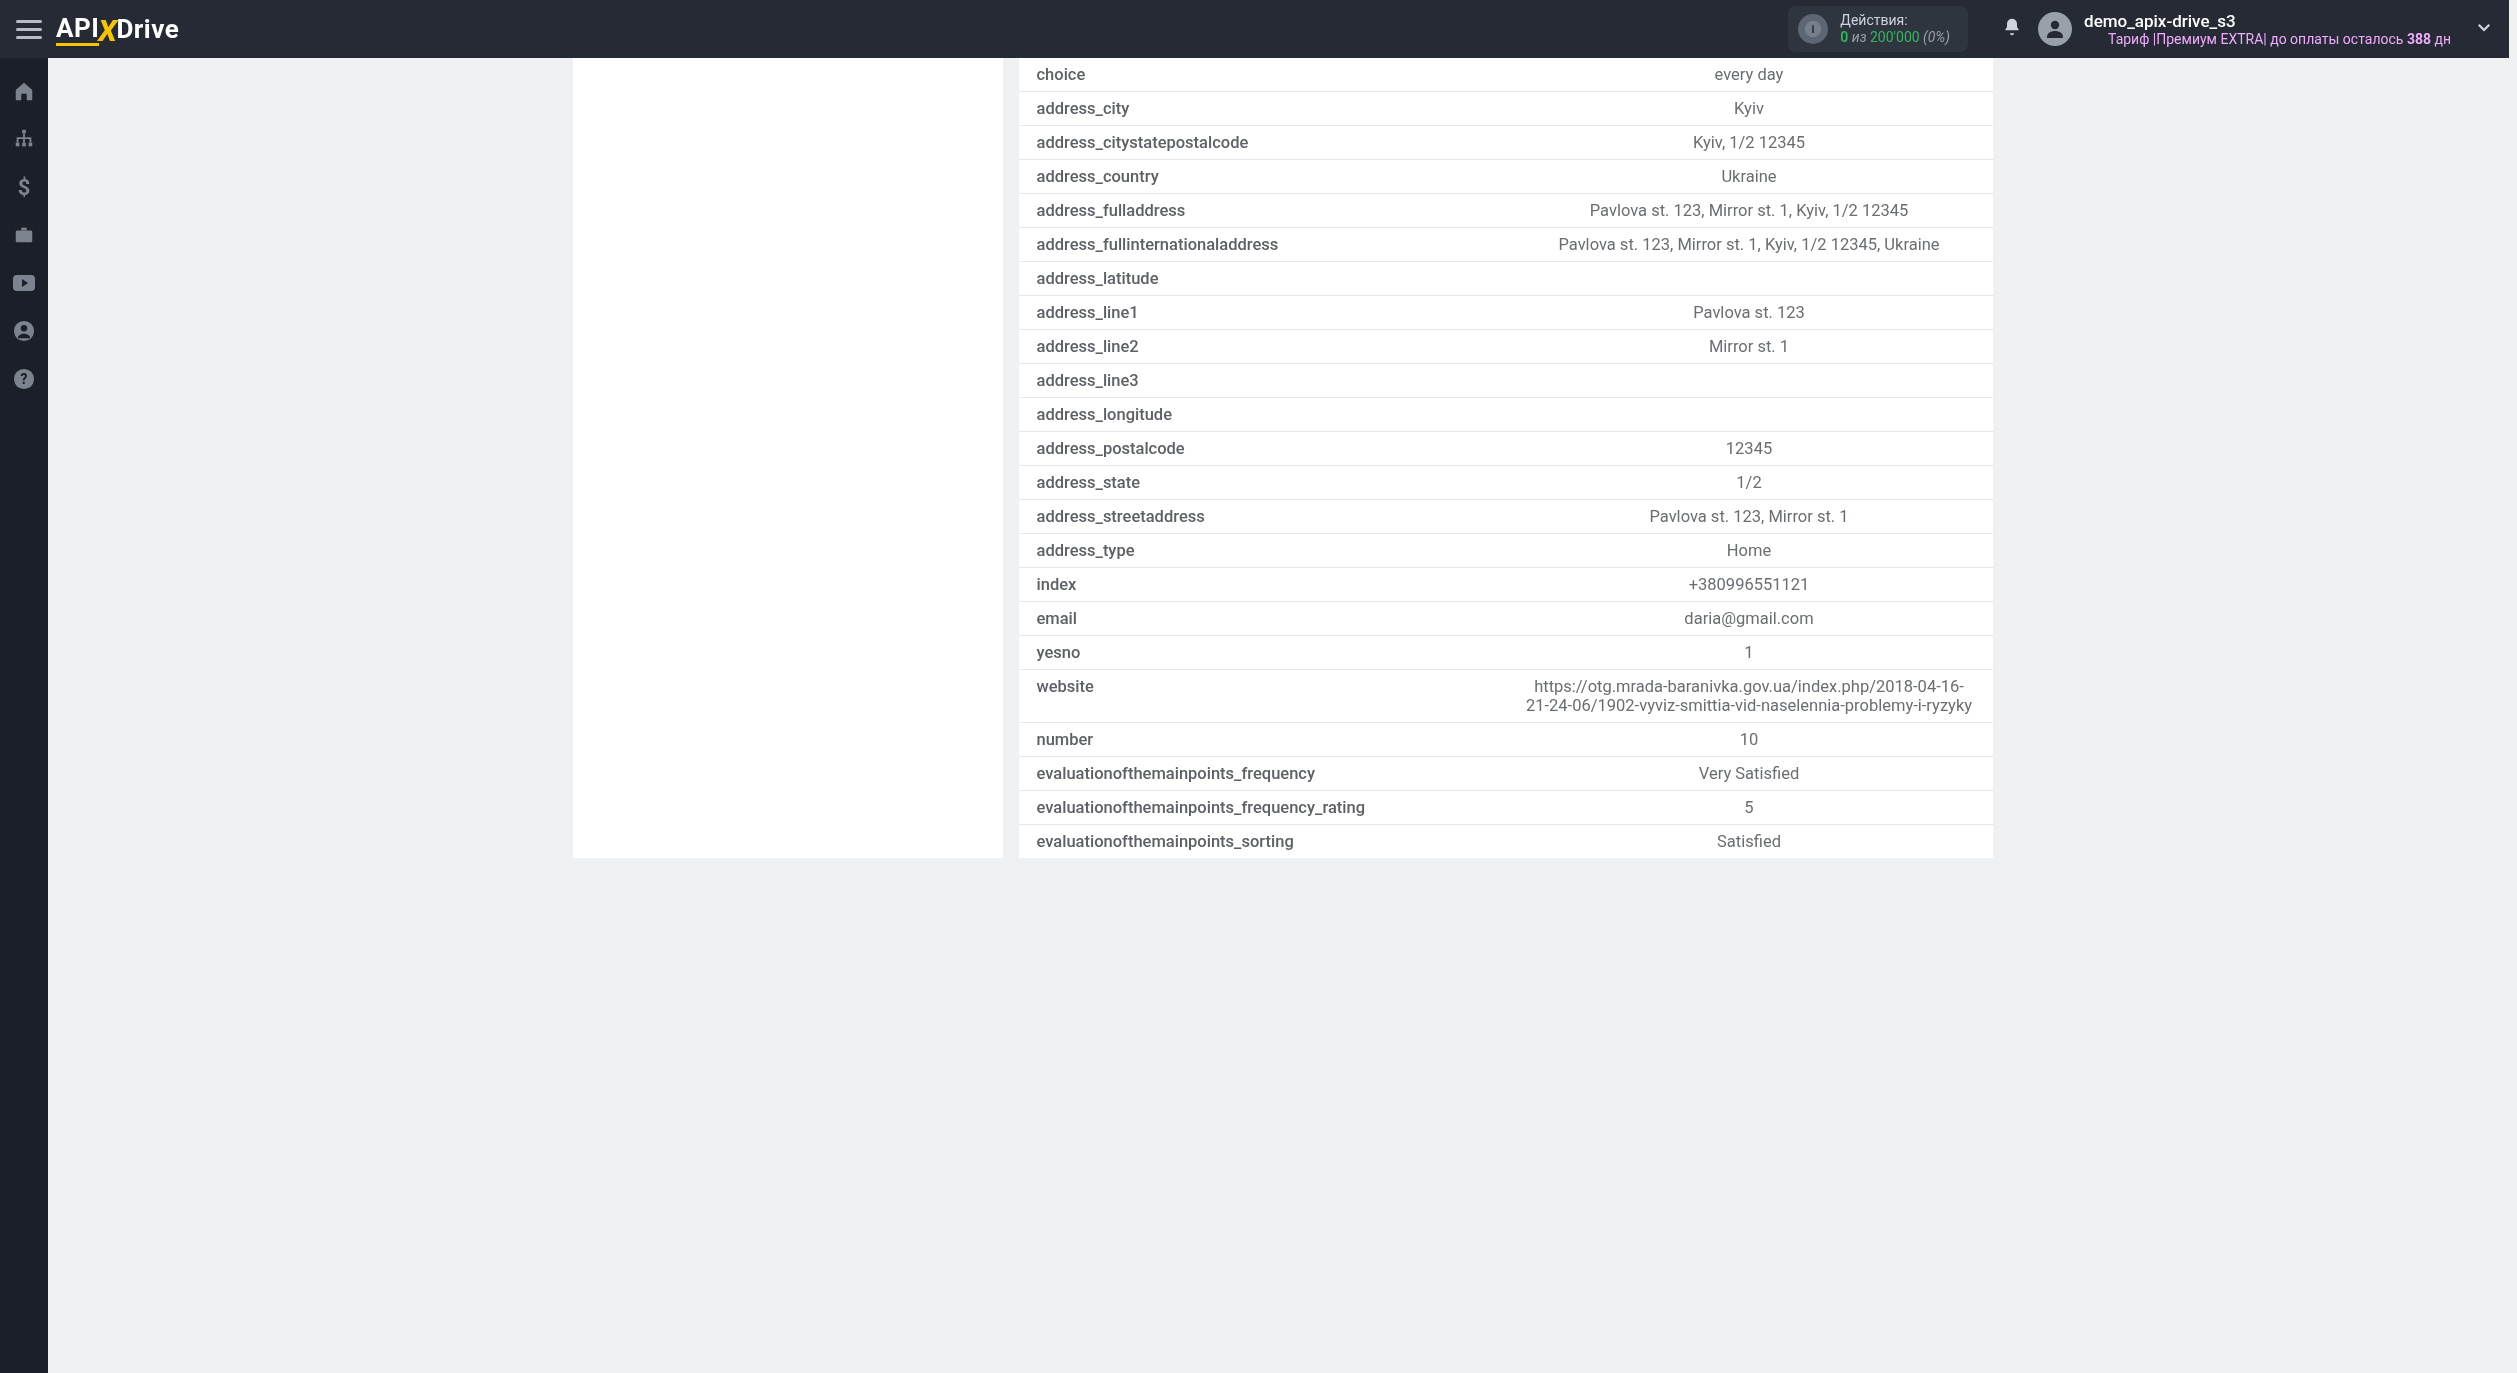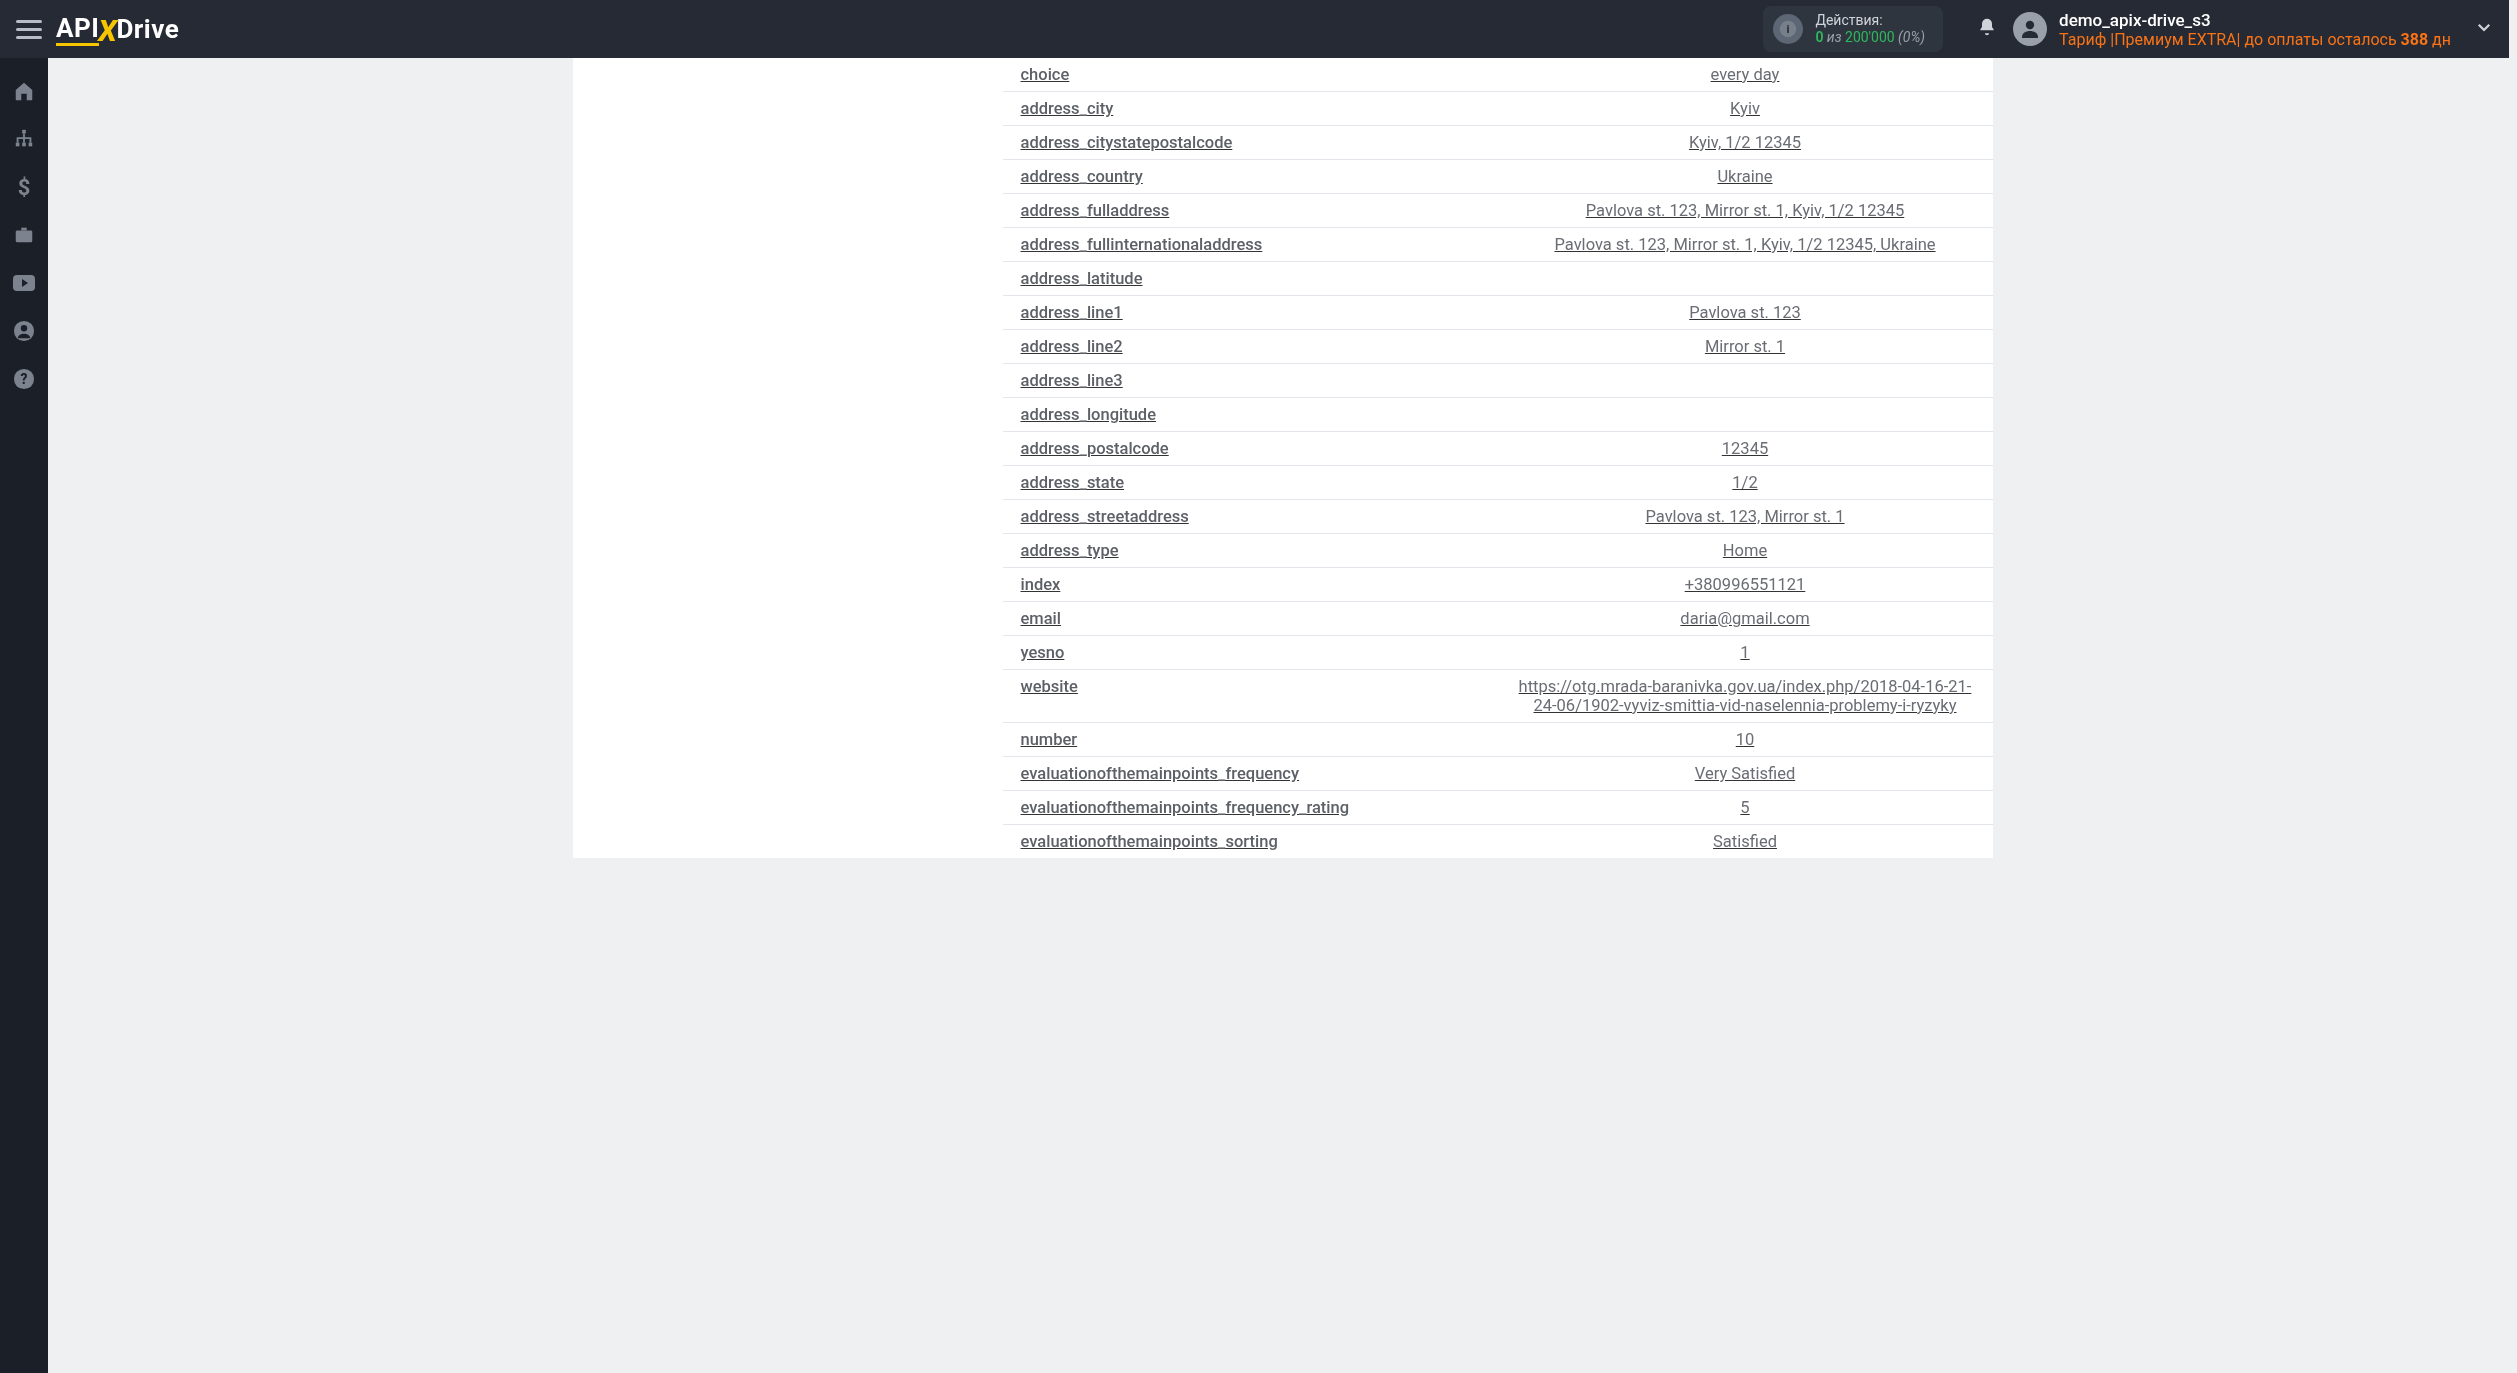--- a/index.html
+++ b/index.html
@@ -27,38 +27,38 @@
 .actions-text { font-size:14px; line-height:1.2; color:#cfd3da; }
 .actions-line2 { font-size:14px; }
 .actions-line2 .zero { color:#2eb85c; font-weight:600; }
 .actions-line2 .of { color:#9aa0a9; font-style:italic; }
 .actions-line2 .max { color:#2eb85c; }
 .actions-line2 .pct { color:#9aa0a9; font-style:italic; }
 .bell-icon { margin: 0 16px; cursor:pointer; }
 .user-block { display:flex; align-items:center; gap:12px; }
 .avatar { width:34px; height:34px; border-radius:50%; background:#9aa0a9; display:flex; align-items:center; justify-content:center; }
 .user-text .name { font-size:17px; font-weight:500; color:#fff; }
-.user-text .tariff { font-size:16px; color:#f97316; }
+.user-text .tariff { font-size:14px; color:#f0abfc;margin-left:24px; }
 .user-text .tariff .num { font-weight:700; }
 .caret { margin-left: 24px; cursor:pointer; }
 
 .sidebar {
   position:fixed; top:58px; left:0; bottom:0; width:48px;
   background:#1b1f27; display:flex; flex-direction:column; align-items:center;
   padding-top:10px; gap:2px; z-index:90;
 }
 .side-item { width:48px; height:46px; display:flex; align-items:center; justify-content:center; cursor:pointer; }
 .side-item svg, .side-item .glyph { color:#7d838e; fill:#7d838e; }
 
 .page {
   position:absolute; top:58px; left:48px; right:0; bottom:0;
   overflow-y:auto; background:#eef0f2;
 }
 .page-inner { display:flex; justify-content:center; padding: 0 20px 20px 20px;}
-.canvas { width: 100%; max-width: 1420px; display:flex; gap:0;text-decoration:underline; }
+.canvas { width: 100%; max-width: 1420px; display:flex; gap:16px; }
 .left-gap { width: 430px; background:#fff; }
 .card { flex:1; background:#fff; }
 table { width:100%; border-collapse:collapse; }
 tbody tr { border-top:1px solid #e3e6ea; }
 tbody tr:first-child { border-top:none; }
 td { padding: 7px 18px; font-size:16.5px; color:#5d6066; vertical-align: top;}
 td.keycell { width: 50%; font-weight:500; color:#5d6066;}
 td.valcell { width: 50%; color:#6a6d73;text-align:center; }
 </style>
 </head>

